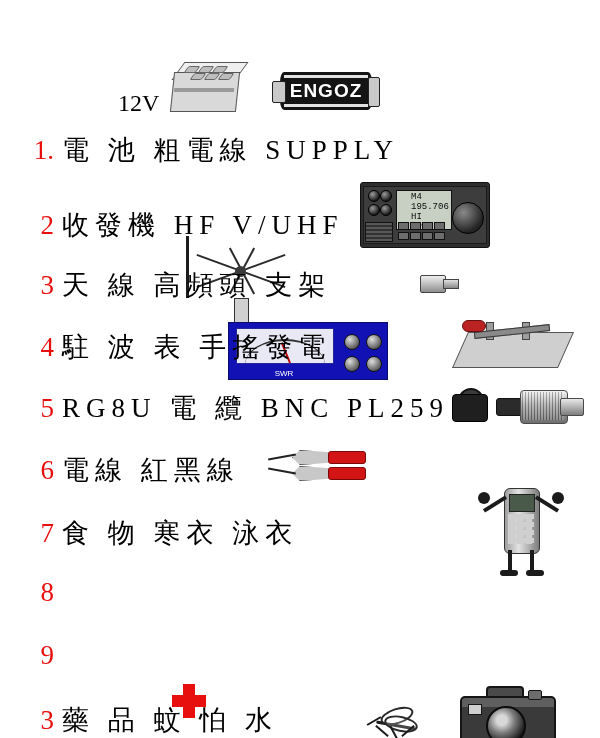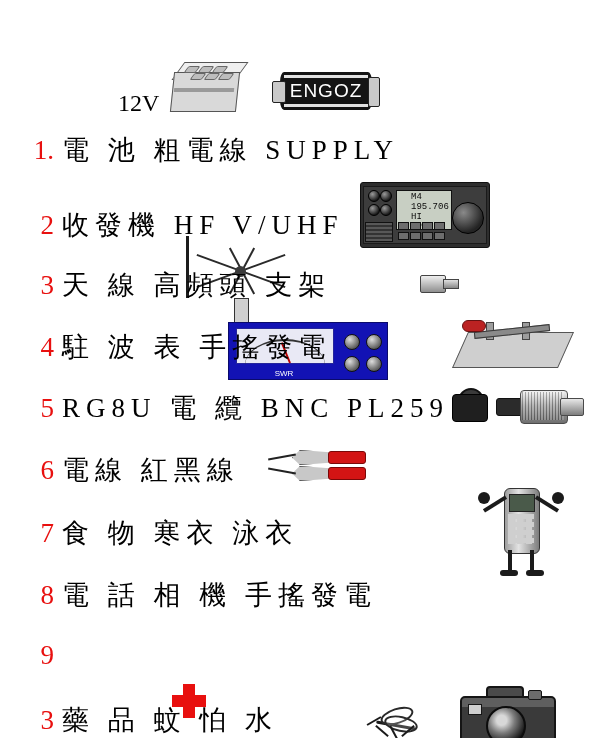--- a/index.html
+++ b/index.html
@@ -122,21 +122,21 @@
     left: 12px;
     border-top: 3px solid #e2e2e2;
     border-bottom: 3px solid #e2e2e2;
     box-sizing: border-box;
   }
   .drycell .brand {
     position: absolute; left: 12px; top: 7px;
     width: 84px; height: 24px;
     color: #ffffff;
     font-family: "Liberation Sans", sans-serif;
-    font-weight: normal;
+    font-weight: bold;
     font-size: 19px;
     letter-spacing: 1px;
     text-align: center;
     line-height: 24px;
   }
 
   
   .rig { width: 130px; height: 66px; }
   .rig .case {
     position: absolute; inset: 0;
@@ -690,21 +690,20 @@
     <span class="txt cjk">電線  紅黑線</span>
   </div>
 
   <div class="row" style="top:483px;">
     <span class="num">7</span>
     <span class="txt cjk">食 物  寒衣  泳衣</span>
   </div>
 
   <div class="row" style="top:545px;">
     <span class="num">8</span>
-    <span class="txt cjk">電 話  相 機  手搖發電</span>
   </div>
 
   <div class="row" style="top:608px;">
     <span class="num">9</span>
   </div>
 
   <div class="row" style="top:670px;">
     <span class="num">3</span>
     <span class="txt cjk">藥 品      蚊 怕 水</span>
   </div>

